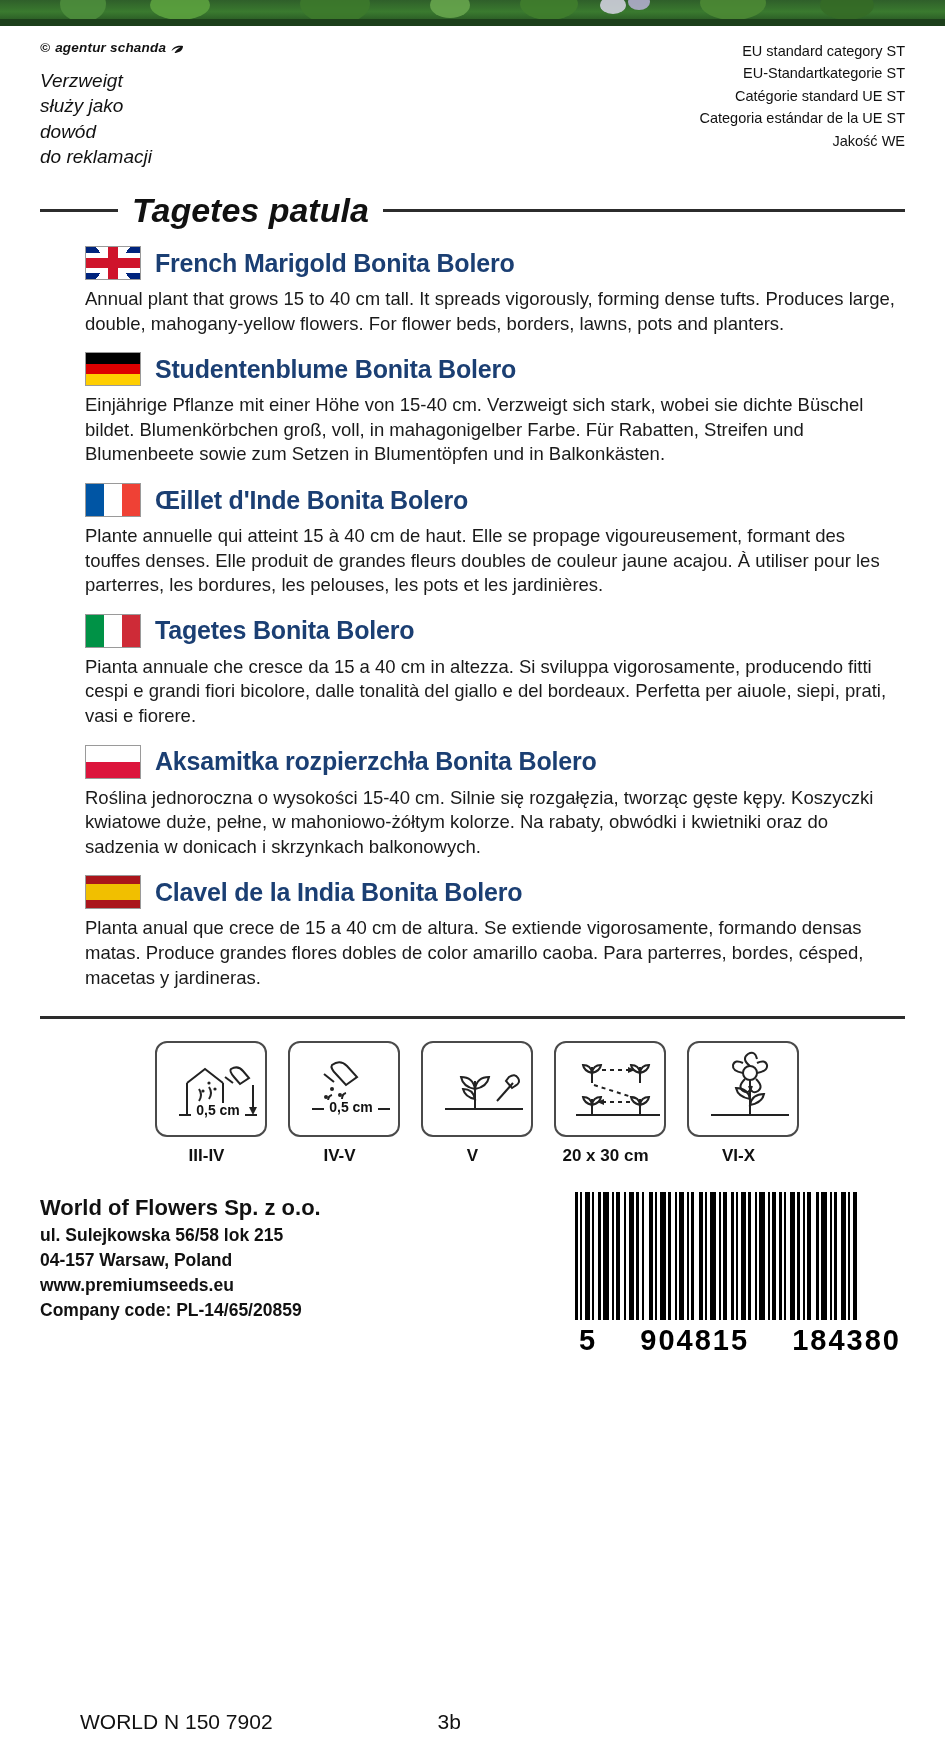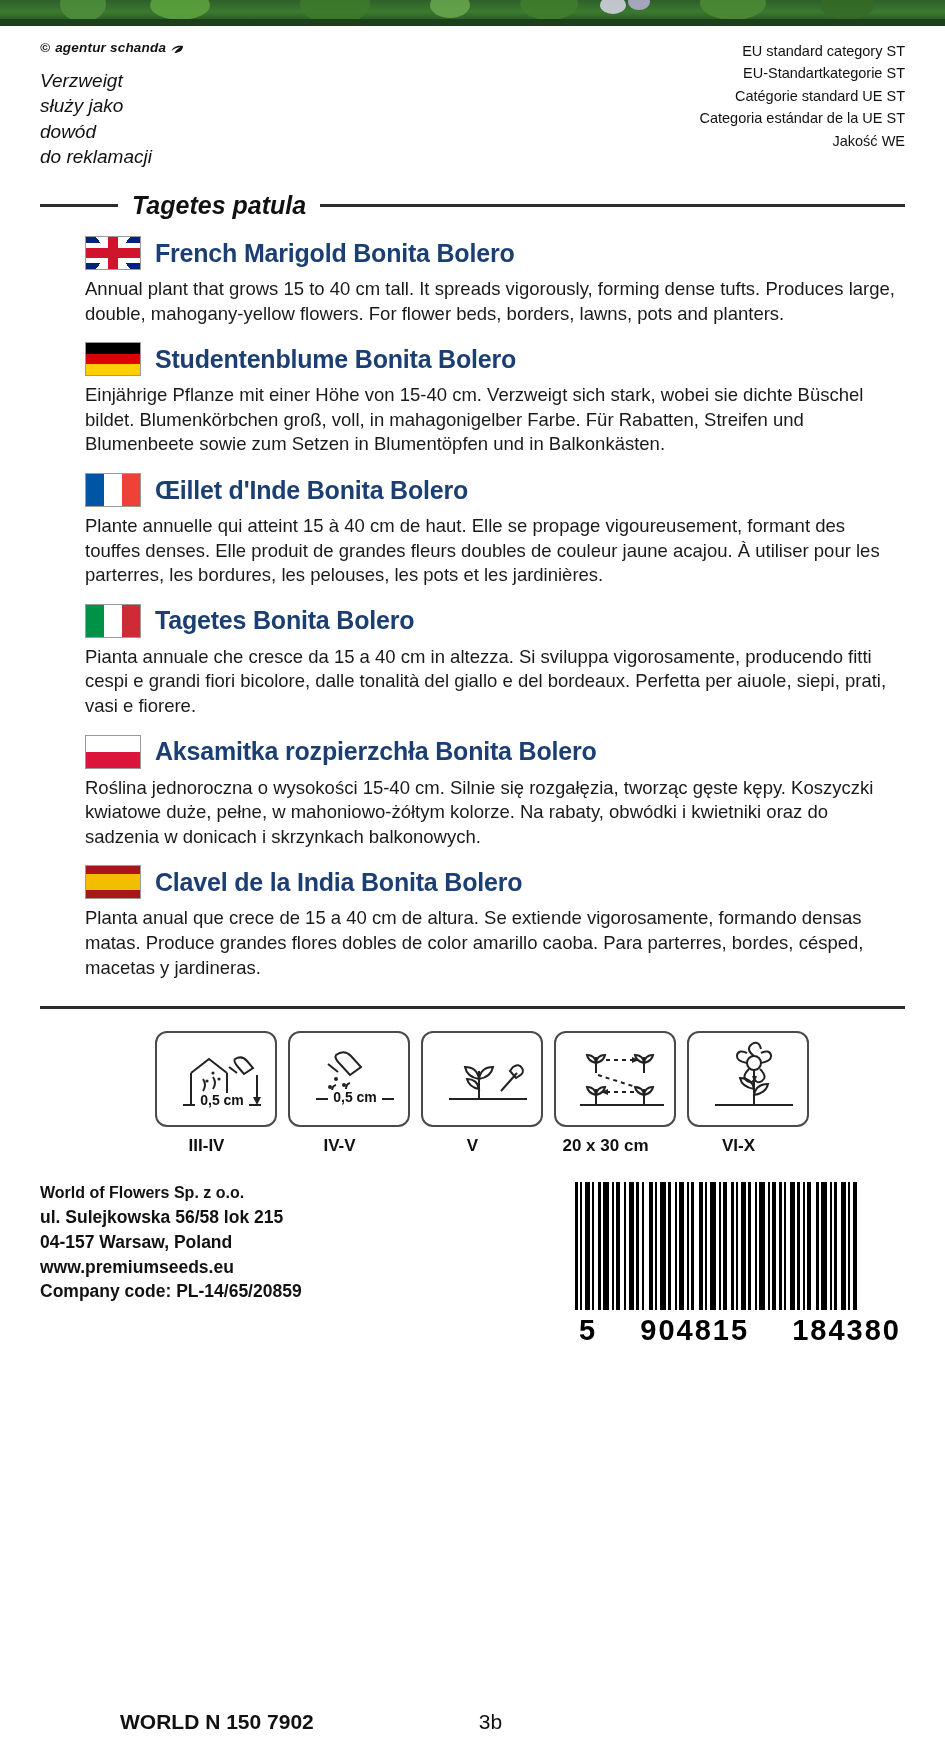--- a/index.html
+++ b/index.html
@@ -91,21 +91,21 @@
     align-items: center;
     margin-top: 22px;
     gap: 14px;
   }
   .rule-left {
     width: 78px;
     height: 3px;
     background: #2c2c2c;
   }
   .species-name {
-    font-size: 25px;
+    font-size: 34px;
     font-style: italic;
     font-weight: bold;
     color: #111;
     white-space: nowrap;
   }
   .rule-right {
     flex: 1;
     height: 3px;
     background: #2c2c2c;
   }
@@ -188,21 +188,21 @@
     display: flex;
     justify-content: center;
     gap: 30px;
     margin-top: 22px;
   }
   .picto {
     width: 103px;
     text-align: center;
   }
   .picto-box {
-    width: 122px;
+    width: 112px;
     height: 96px;
     border: 2px solid #4a4a4a;
     border-radius: 12px;
     box-sizing: border-box;
     position: relative;
     background: #fff;
     padding-left: 12px;
   }
   .picto-label {
     margin-top: 9px;
@@ -218,21 +218,21 @@
     align-items: flex-start;
     margin-top: 26px;
   }
   .company {
     font-size: 17.5px;
     line-height: 1.42;
     color: #111;
   }
   .company .name {
     font-weight: bold;
-    font-size: 16px;
+    font-size: 22px;
   }
   .company .line {
     font-weight: bold;
   }
   .barcode-wrap {
     width: 330px;
     text-align: center;
   }
   .barcode {
     height: 128px;
@@ -260,22 +260,21 @@
   .bottom-codes {
     position: absolute;
     left: 0; bottom: 26px;
     width: 945px;
     display: flex;
     align-items: baseline;
     font-size: 21px;
     color: #111;
   }
   .bottom-codes .code-left {
-    margin-left: 120px;
-    font-weight: bold;
+    margin-left: 80px;
   }
   .bottom-codes .code-right {
     margin-left: 165px;
   }
 </style>
 </head>
 <body>
 
 <div class="page">
 

